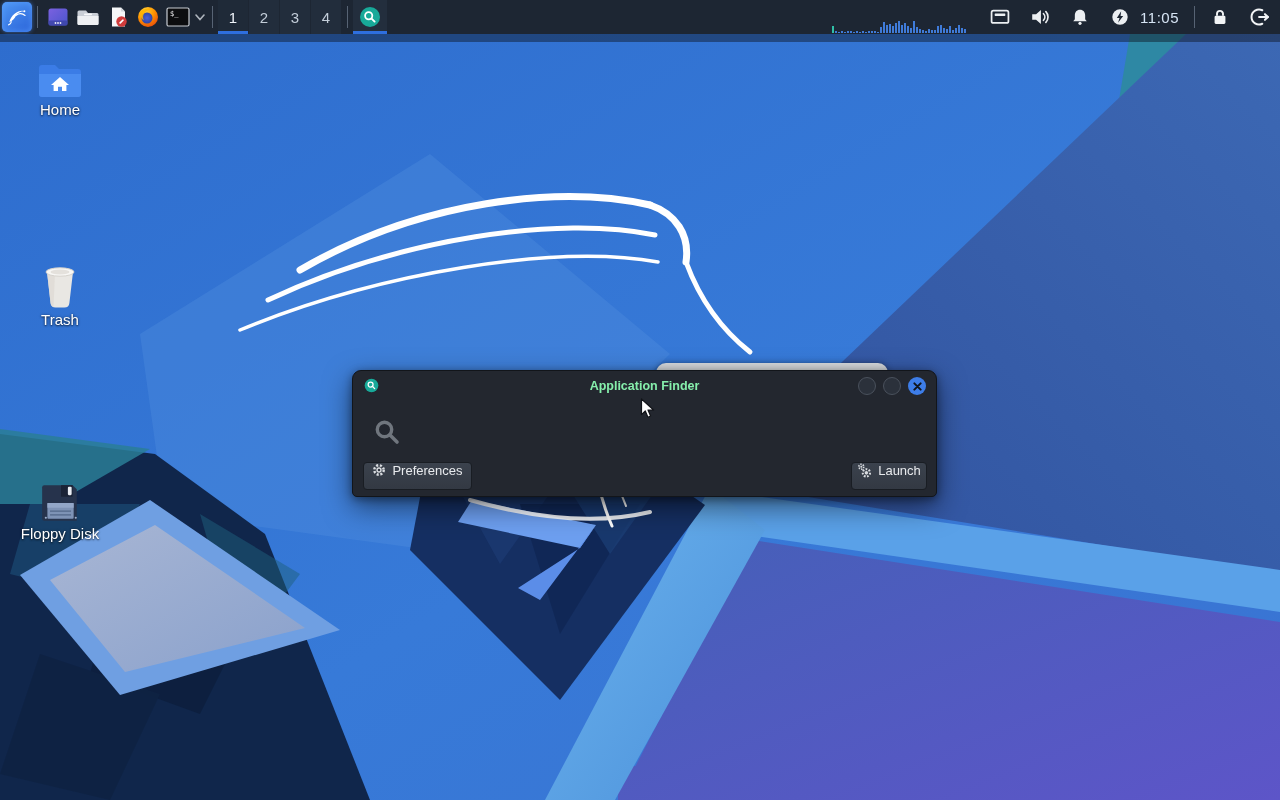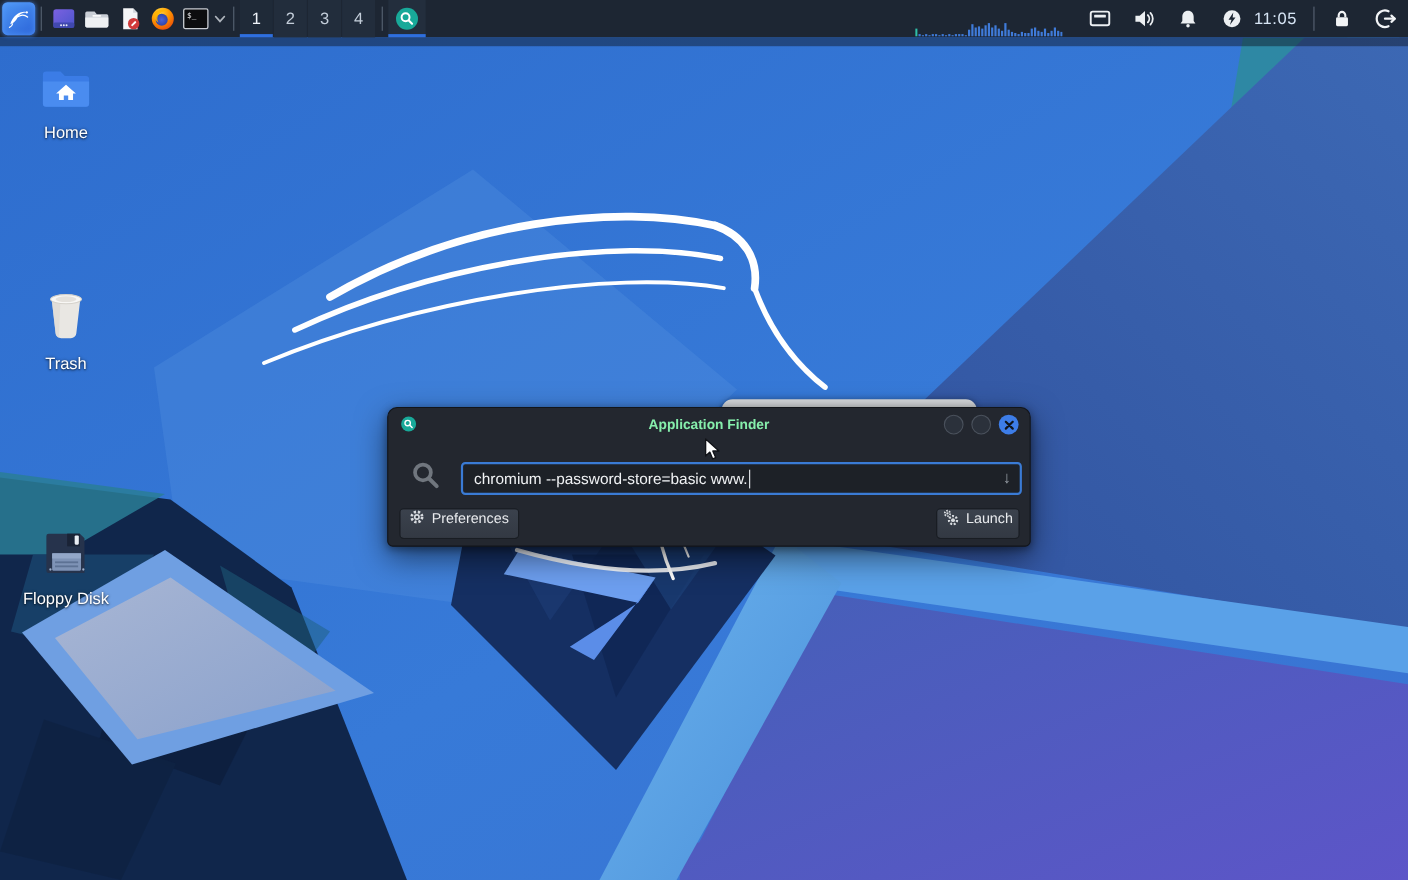--- a/index.html
+++ b/index.html
@@ -44,21 +44,21 @@
   .cpu .bar.teal{background:#2fbfa8;}
   .tray-icon{width:26px;height:24px;display:flex;align-items:center;justify-content:center;margin:0 7px;flex:0 0 auto;}
   .clock{color:#d6e4f4;font-size:15px;margin:0 10px 0 0;letter-spacing:.5px;}
   .action-icon{width:24px;height:24px;display:flex;align-items:center;justify-content:center;margin:0 8px;flex:0 0 auto;}
   
   .dicon{
     position:absolute;left:10px;width:100px;text-align:center;cursor:pointer;
   }
   .dicon .img{height:46px;display:flex;align-items:flex-end;justify-content:center;}
   .dicon .lbl{
-    margin-top:12px;color:#ffffff;font-size:15px;
+    margin-top:1px;color:#ffffff;font-size:15px;
     text-shadow:0 1px 2px rgba(0,0,0,.65),0 0 3px rgba(0,0,0,.4);
   }
   
   .behind-win{
     position:absolute;left:656px;top:363px;width:232px;height:16px;
     background:#d7dadd;border-radius:10px 10px 0 0;z-index:60;
     box-shadow:0 0 6px rgba(0,0,0,.35);
   }
   
   .finder{
@@ -440,25 +440,20 @@
     </div>
   </div>
 
   <div class="search-row">
     <span class="big-mag">
       <svg width="28" height="28" viewBox="0 0 28 28">
         <circle cx="11.5" cy="11.5" r="7.2" fill="none" stroke="#70767e" stroke-width="3.4"></circle>
         <line x1="17" y1="17" x2="24" y2="24" stroke="#70767e" stroke-width="3.6" stroke-linecap="round"></line>
       </svg>
     </span>
-    <div class="fake-input">
-      <span class="val">chromium --password-store=basic www.</span>
-        <span class="caret"></span>
-      <span class="input-arrow">↓</span>
-    </div>
   </div>
 
   <div class="btn-row">
     <div class="gbtn btn-prefs">
       <svg width="14" height="14" viewBox="0 0 16 16">
         <circle cx="8" cy="8" r="5.4" fill="none" stroke="#d9dce0" stroke-width="2.8" stroke-dasharray="2.4 1.9"></circle>
         <circle cx="8" cy="8" r="3.1" fill="#d9dce0"></circle>
         <circle cx="8" cy="8" r="1.4" fill="#333943"></circle>
       </svg>
       <span>Preferences</span>

